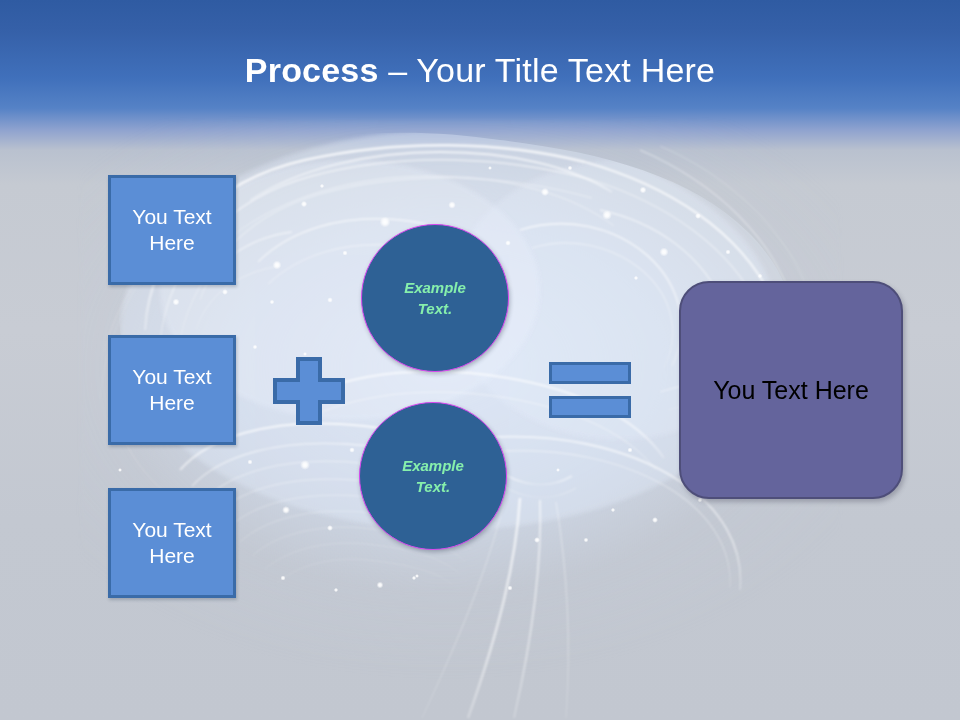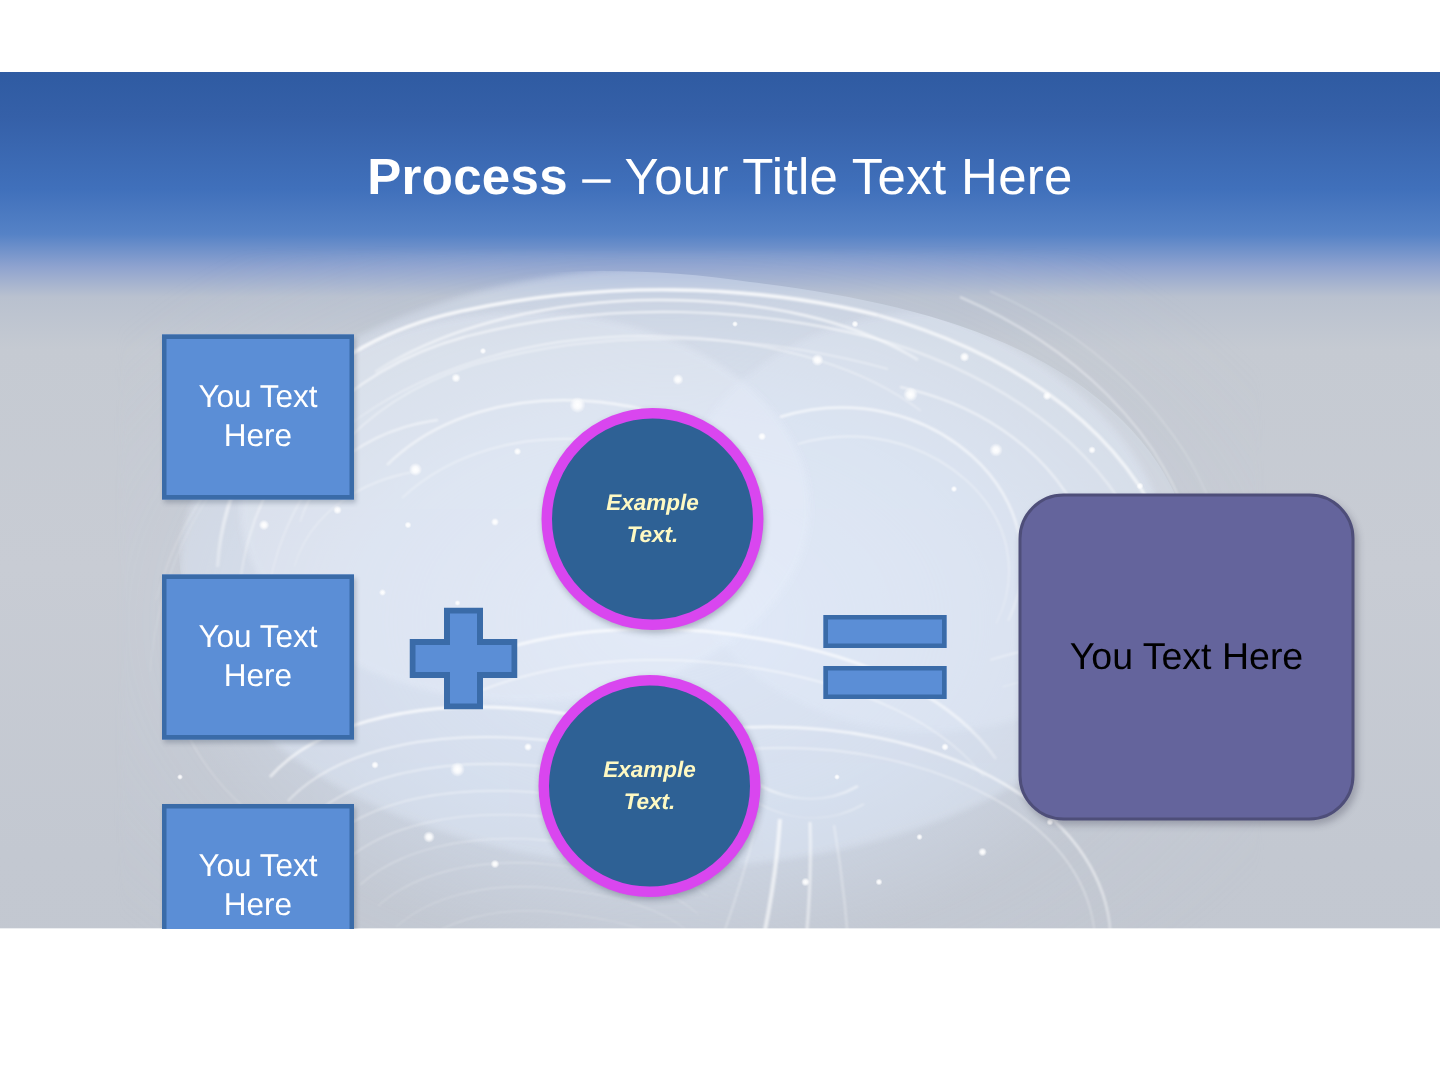--- a/index.html
+++ b/index.html
@@ -3,25 +3,24 @@
 <meta charset="utf-8">
 <style>
   html, body {
     margin: 0;
     padding: 0;
     background: #ffffff;
   }
   #slide {
     position: relative;
     width: 960px;
-    height: 571px;
+    height: 720px;
     overflow: hidden;
     font-family: "Liberation Sans", sans-serif;
     background: #c7ccd4;
-    margin-top: 48px;
   }
 
   
   .bg-gradient {
     position: absolute;
     inset: 0;
     background:
       linear-gradient(to bottom,
         #2f5ba2 0px,
         #3560a8 30px,
@@ -91,23 +90,23 @@
   .blue-box-2 { left: 108px; top: 335px; }
   .blue-box-3 { left: 108px; top: 488px; }
 
   
   .circle {
     position: absolute;
     width: 148px;
     height: 148px;
     border-radius: 50%;
     background: #2e6195;
-    border: 7px solid #d946ef;
+    border: 1px solid #d946ef;
     box-sizing: border-box;
-    color: #fef9c3;
+    color: #86efac;
     font-size: 15px;
     line-height: 21px;
     font-weight: bold;
     font-style: italic;
     text-align: center;
     display: flex;
     align-items: center;
     justify-content: center;
     box-shadow: 1px 2px 4px rgba(25,40,60,0.3);
   }

